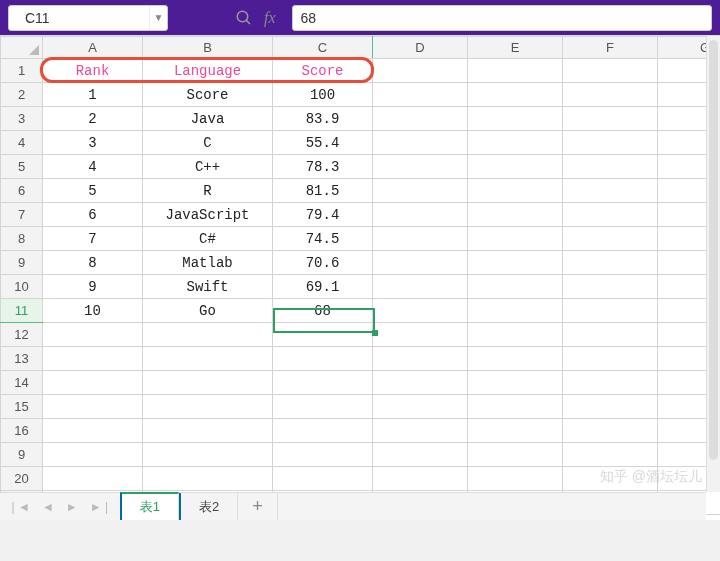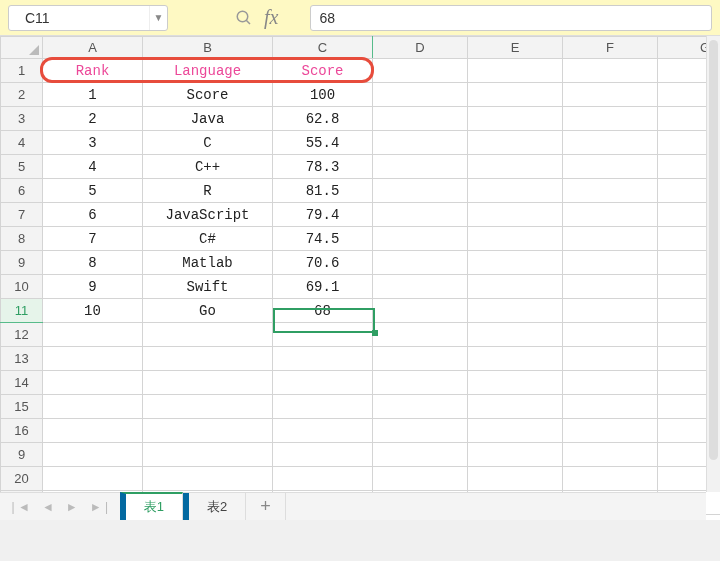--- a/index.html
+++ b/index.html
@@ -6,21 +6,21 @@
     body {
       font-family: Arial, "Microsoft YaHei", sans-serif;
       background: #f0f0f0;
       width: 720px;
       height: 561px;
       overflow: hidden;
       position: relative;
     }
     .toolbar {
       height: 36px;
-      background: #fef9c3;
+      background: #4c1d95;
       border-bottom: 1px solid #ddd;
       display: flex;
       align-items: center;
       padding: 4px 8px;
       gap: 8px;
     }
     .name-box {
       width: 160px;
       height: 26px;
       border: 1px solid #ccc;
@@ -51,22 +51,22 @@
       height: 24px;
       display: flex;
       align-items: center;
       justify-content: center;
       color: #888;
     }
     .fx-label {
       font-style: italic;
       font-family: "Times New Roman", serif;
       color: #888;
-      font-size: 20px;
-      margin-right: 24px;
+      font-size: 16px;
+      margin-right: 8px;
     }
     .formula-input {
       flex: 1;
       height: 26px;
       border: 1px solid #ccc;
       border-radius: 3px;
       padding: 0 8px;
       font-size: 14px;
       color: #333;
       background: #fff;
@@ -168,21 +168,21 @@
       gap: 12px;
       color: #bbb;
     }
     .nav-btn { font-size: 12px; }
     .sheet-tab {
       padding: 0 18px;
       display: flex;
       align-items: center;
       font-size: 13px;
       border-right: 1px solid #ddd;
-      border-left: 6px solid #0369a1;
+      border-left: 2px solid #0369a1;
       background: #f4f4f4;
       color: #444;
       cursor: pointer;
     }
     .sheet-tab.active {
       background: #fff;
       color: #2f9e63;
       border-top: 2px solid #2f9e63;
       margin-top: -1px;
     }
@@ -279,21 +279,21 @@
           <td class="data-cell">100</td>
           <td class="data-cell"></td>
           <td class="data-cell"></td>
           <td class="data-cell"></td>
           <td class="data-cell"></td>
         </tr>
         <tr>
           <th class="rowhdr">3</th>
           <td class="data-cell">2</td>
           <td class="data-cell">Java</td>
-          <td class="data-cell">62.8</td>
+          <td class="data-cell">83.9</td>
           <td class="data-cell"></td>
           <td class="data-cell"></td>
           <td class="data-cell"></td>
           <td class="data-cell"></td>
         </tr>
         <tr>
           <th class="rowhdr">4</th>
           <td class="data-cell">3</td>
           <td class="data-cell">C</td>
           <td class="data-cell">55.4</td>
@@ -467,20 +467,21 @@
 
   <div class="red-annot" style="left:40px; top:21px; width:334px; height:26px;"></div>
 
   <div class="green-sel" style="left:273px; top:272px; width:102px; height:25px;"></div>
   <div class="green-handle" style="left:372px; top:294px;"></div>
 
   <div class="vscroll">
     <div class="vscroll-thumb"></div>
   </div>
 
+  <div class="watermark">知乎 @酒坛坛儿</div>
 
   <div class="tab-strip">
     <div class="nav-area">
       <span class="nav-btn">❘◄</span>
       <span class="nav-btn">◄</span>
       <span class="nav-btn">►</span>
       <span class="nav-btn">►❘</span>
     </div>
     <div class="sheet-tab active">表1</div>
     <div class="sheet-tab">表2</div>

